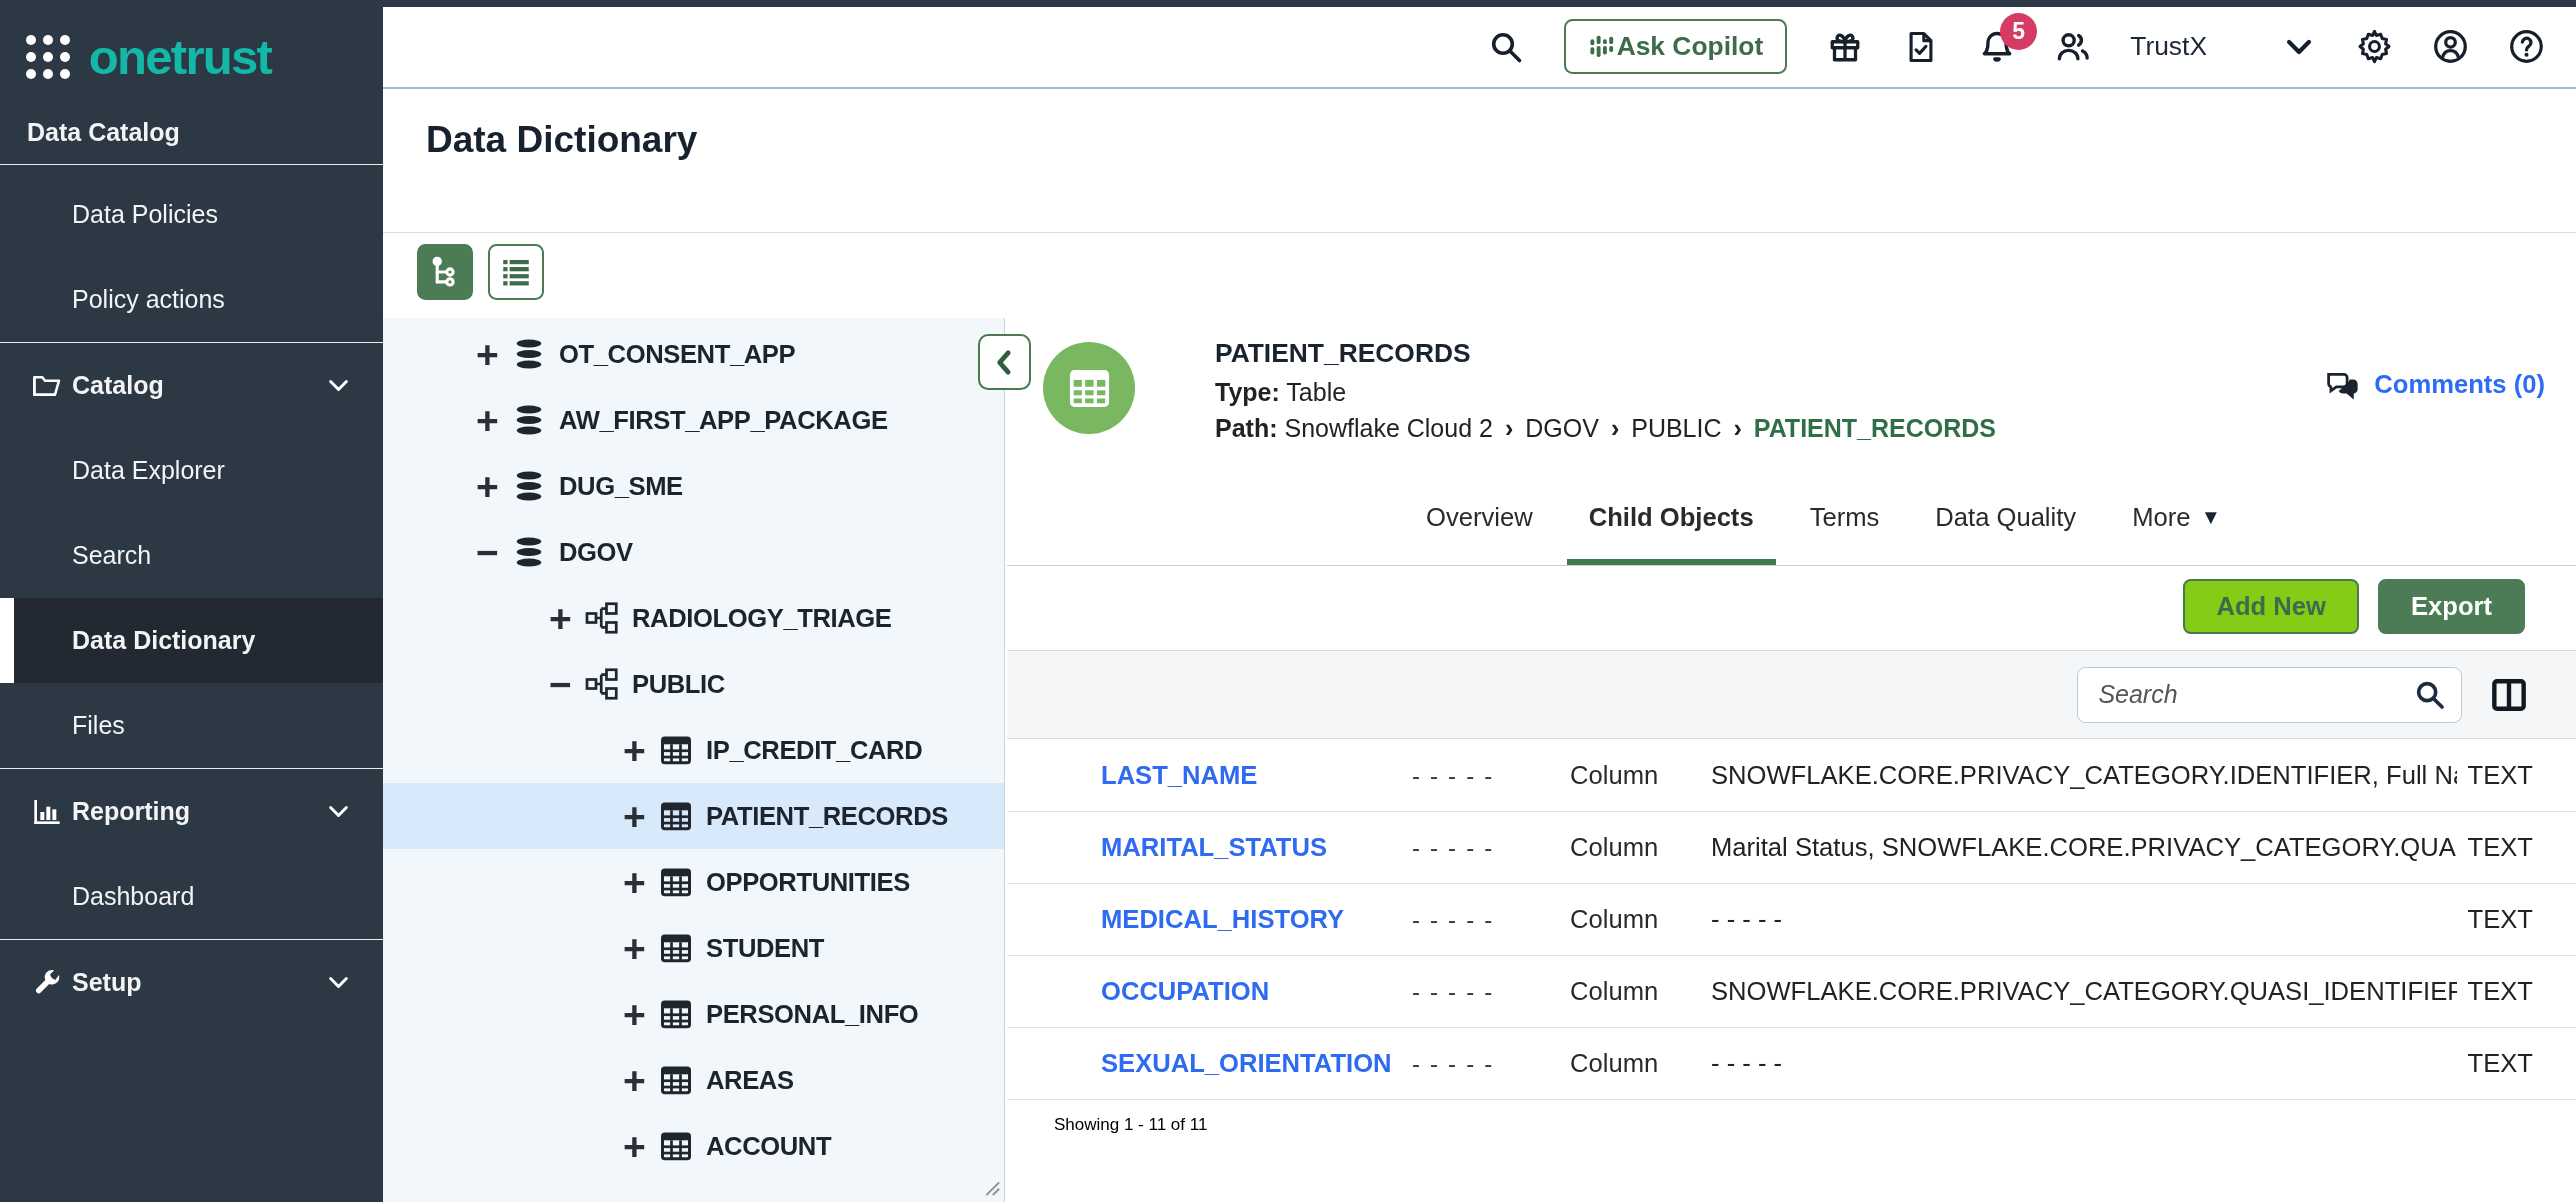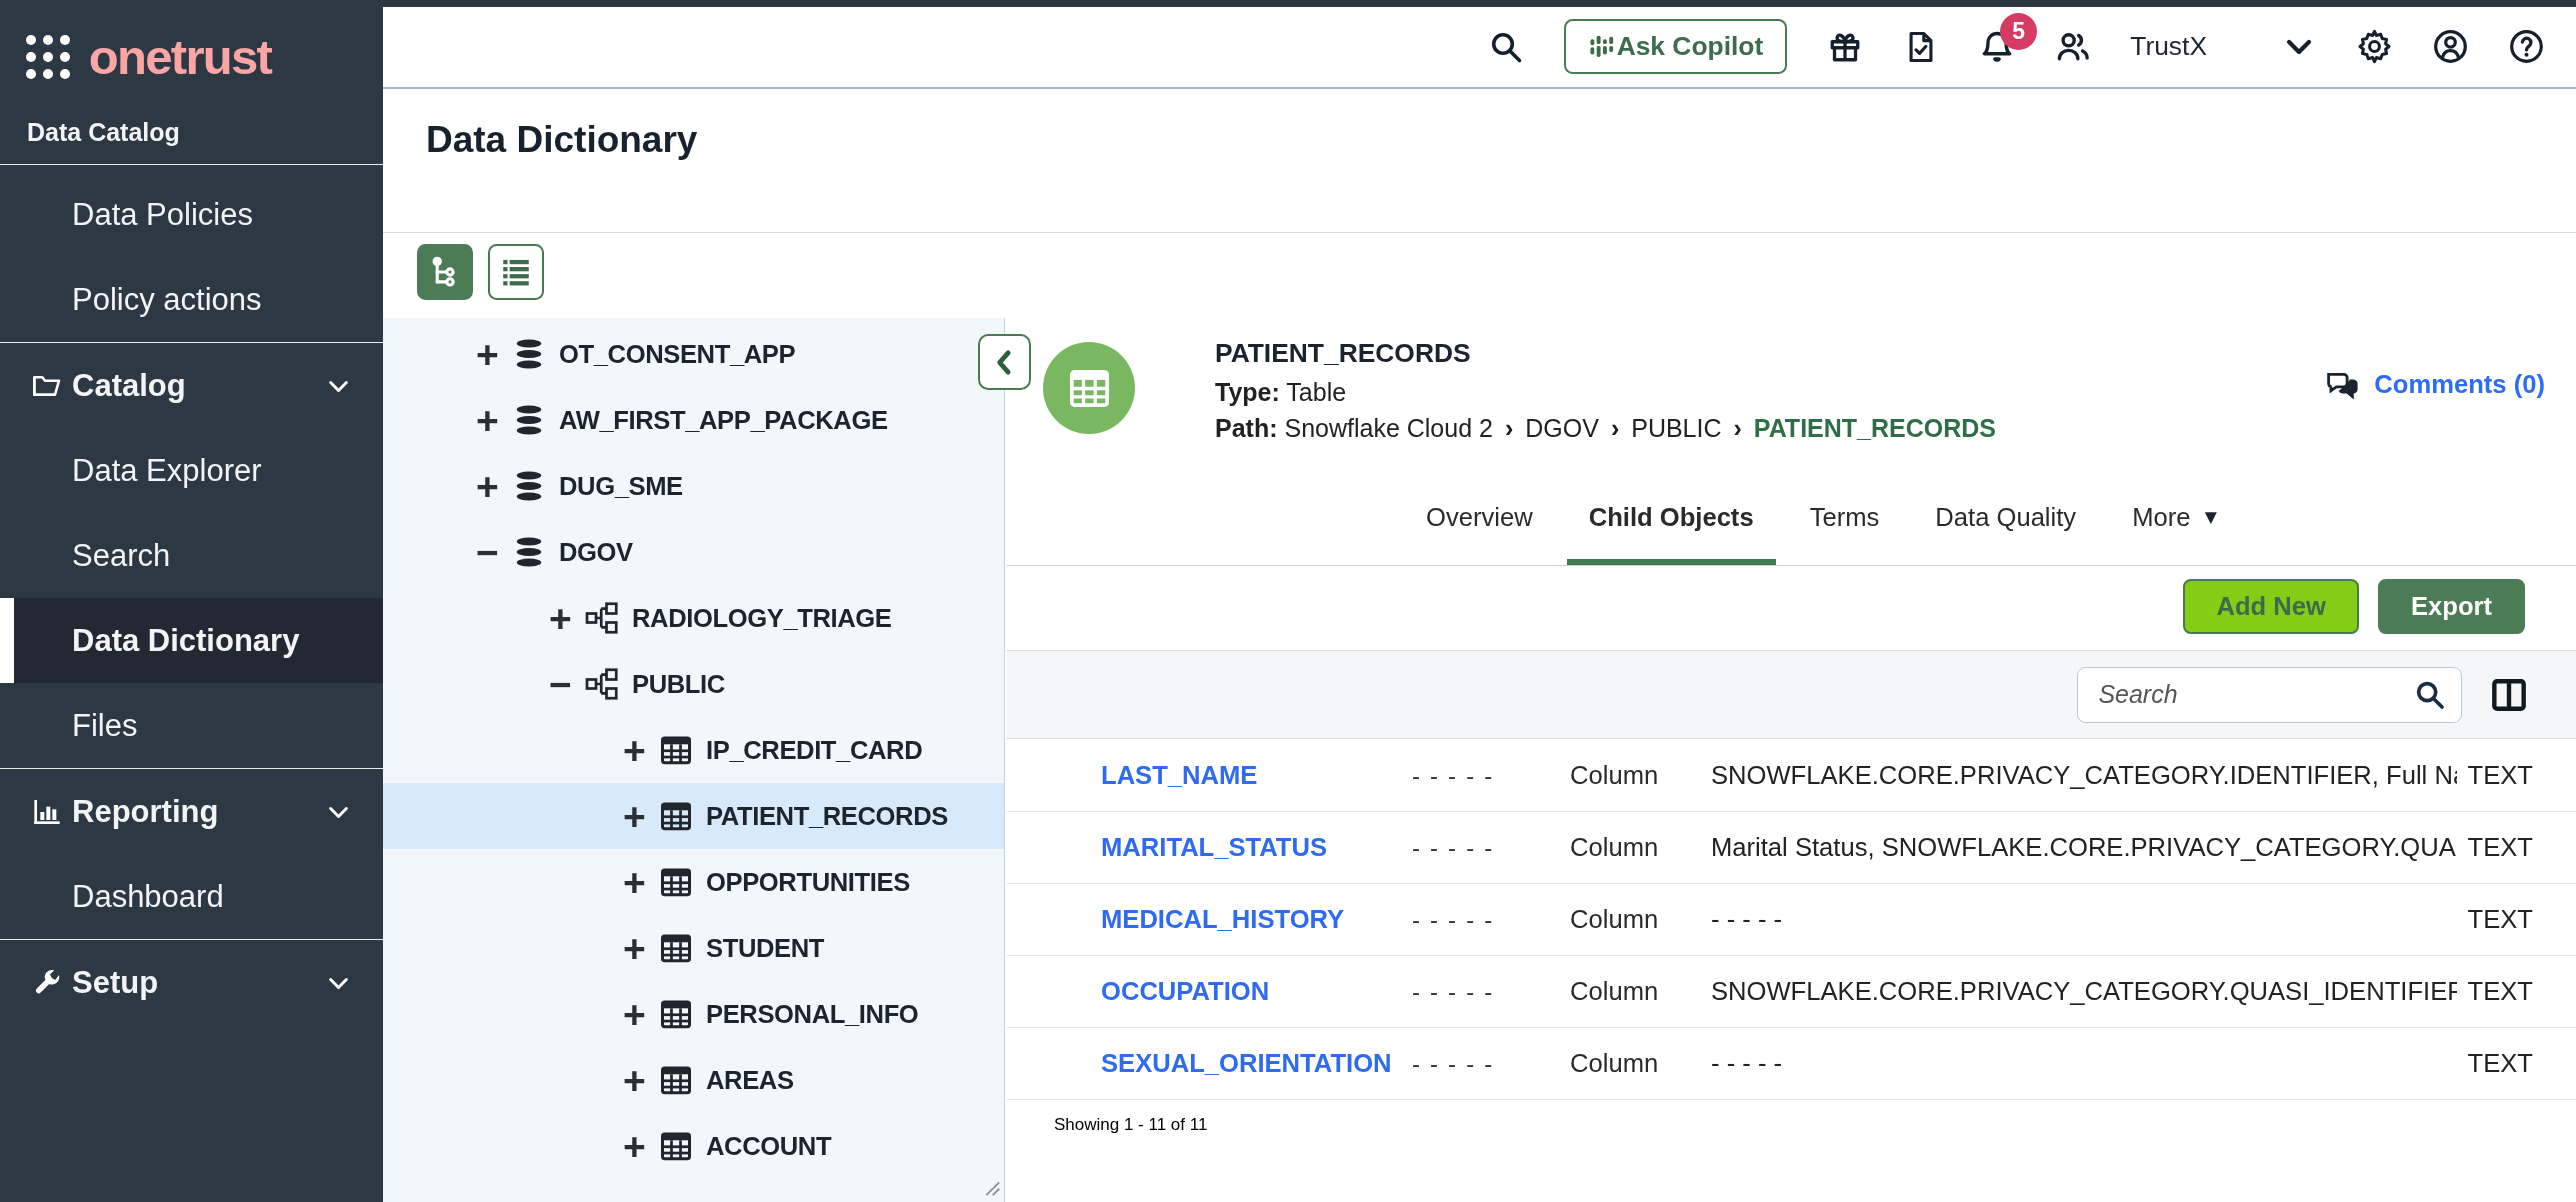--- a/index.html
+++ b/index.html
@@ -8,26 +8,26 @@
 
   
   .topstrip { position:absolute; left:0; top:0; width:2576px; height:6.8px; background:#2d3845; }
 
   
   .sidebar { position:absolute; left:0; top:0; width:383px; height:1203px;
     background:#2d3845; color:#f2f4f6; z-index:5; }
   .logo-row { display:flex; align-items:center; gap:19px; padding:25.6px 0 0 25.6px; height:89px; }
   .logo-dots { display:grid; grid-template-columns:repeat(3,10.2px); grid-template-rows:repeat(3,10.2px); gap:6.8px; }
   .logo-dots i { width:10.2px; height:10.2px; border-radius:50%; background:#fff; }
-  .brand { font-size:49px; font-weight:600; letter-spacing:-1.7px; color:#fca5a5; }
+  .brand { font-size:49px; font-weight:600; letter-spacing:-1.7px; color:#14b8a6; }
   .product { padding:29px 0 0 27px; font-size:25px; font-weight:700; height:72px; }
   .sb-divider-top { margin-top:3.4px; border-bottom:1.7px solid rgba(255,255,255,.9); }
   .nav { margin-top:6.8px; }
   .nav-item { position:relative; height:85px; display:flex; align-items:center;
-    font-size:31px; padding-left:72px; cursor:pointer; }
+    font-size:25px; padding-left:72px; cursor:pointer; }
   .nav-item.group { font-weight:700; padding-left:72px; }
   .nav-item .nav-ico { position:absolute; left:31px; width:34px; height:34px; display:flex; align-items:center; }
   .nav-item .chev { position:absolute; right:31px; width:27px; height:27px; }
   .nav-item.active { background:#222933; font-weight:700; }
   .nav-item.active::before { content:""; position:absolute; left:0; top:0; bottom:0; width:13.6px; background:#fff; }
   .nav-divider { height:0; border-bottom:1.7px solid rgba(255,255,255,.9); }
 
   
   .topbar { position:absolute; left:383px; top:6.8px; width:2193px; height:82px; background:#fff;
     border-bottom:2.6px solid #a7b8c8; display:flex; align-items:center; justify-content:flex-end;

